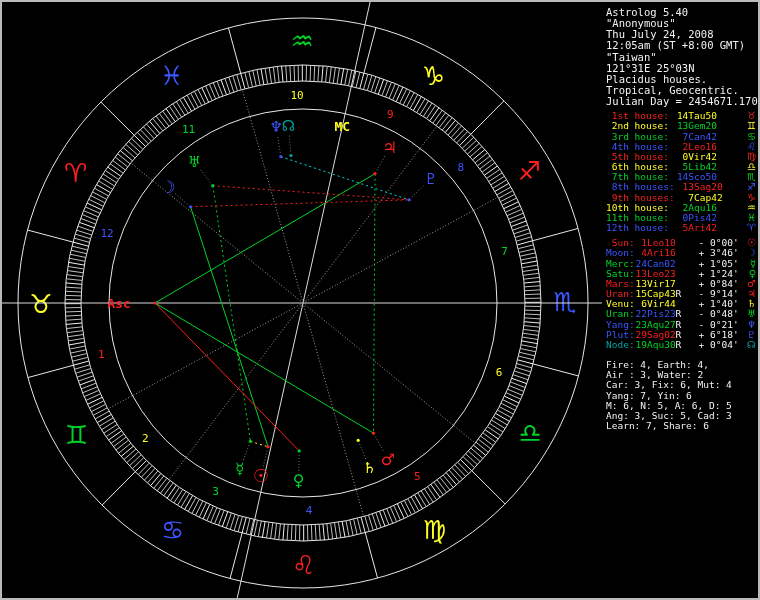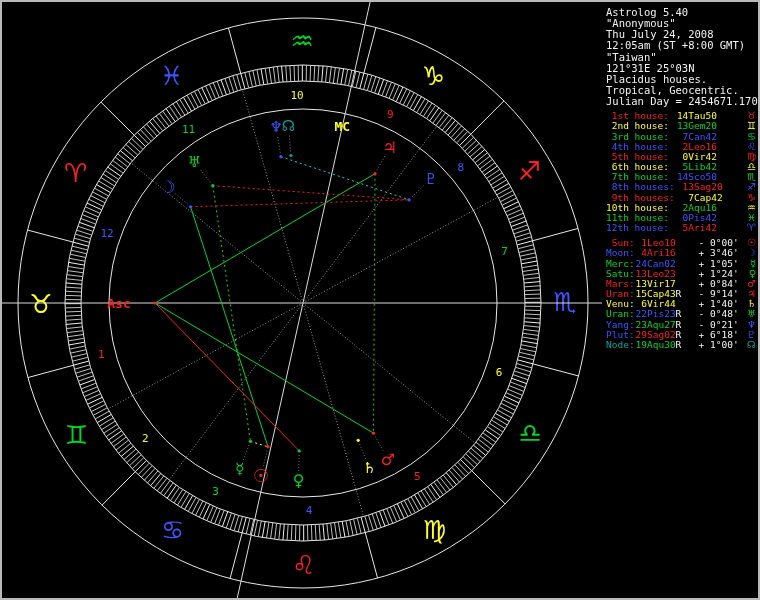--- a/index.html
+++ b/index.html
@@ -517,16 +517,25 @@
         <div class="prow"><span class="lab" style="color:#fb1f1f"> Sun:</span><span class="pval" style="color:#fb1f1f">1Leo10</span><span class="retro"></span><span class="off">- 0°00'</span><span class="gly" style="color:#fb1f1f">☉</span></div>
         <div class="prow"><span class="lab" style="color:#3c55ff">Moon:</span><span class="pval" style="color:#fb1f1f">4Ari16</span><span class="retro"></span><span class="off">+ 3°46'</span><span class="gly" style="color:#3c55ff">☽</span></div>
         <div class="prow"><span class="lab" style="color:#00d426">Merc:</span><span class="pval" style="color:#3c55ff">24Can02</span><span class="retro"></span><span class="off">+ 1°05'</span><span class="gly" style="color:#00d426">☿</span></div>
         <div class="prow"><span class="lab" style="color:#00d426">Satu:</span><span class="pval" style="color:#fb1f1f">13Leo23</span><span class="retro"></span><span class="off">+ 1°24'</span><span class="gly" style="color:#00d426">♀</span></div>
         <div class="prow"><span class="lab" style="color:#fb1f1f">Mars:</span><span class="pval" style="color:#ffff26">13Vir17</span><span class="retro"></span><span class="off">+ 0°84'</span><span class="gly" style="color:#fb1f1f">♂</span></div>
         <div class="prow"><span class="lab" style="color:#fb1f1f">Uran:</span><span class="pval" style="color:#ffff26">15Cap43</span><span class="retro">R</span><span class="off">- 9°14'</span><span class="gly" style="color:#fb1f1f">♃</span></div>
         <div class="prow"><span class="lab" style="color:#ffff26">Venu:</span><span class="pval" style="color:#ffff26">6Vir44</span><span class="retro"></span><span class="off">+ 1°40'</span><span class="gly" style="color:#ffff26">♄</span></div>
         <div class="prow"><span class="lab" style="color:#00d426">Uran:</span><span class="pval" style="color:#3c55ff">22Pis23</span><span class="retro">R</span><span class="off">- 0°48'</span><span class="gly" style="color:#00d426">♅</span></div>
         <div class="prow"><span class="lab" style="color:#3c55ff">Yang:</span><span class="pval" style="color:#00d426">23Aqu27</span><span class="retro">R</span><span class="off">- 0°21'</span><span class="gly" style="color:#3c55ff">♆</span></div>
         <div class="prow"><span class="lab" style="color:#3c55ff">Plut:</span><span class="pval" style="color:#fb1f1f">29Sag02</span><span class="retro">R</span><span class="off">+ 6°18'</span><span class="gly" style="color:#3c55ff">♇</span></div>
-        <div class="prow"><span class="lab" style="color:#00a3a3">Node:</span><span class="pval" style="color:#00d426">19Aqu30</span><span class="retro">R</span><span class="off">+ 1°00'</span><span class="gly" style="color:#00a3a3">☊</span></div>
+        <div class="prow"><span class="lab" style="color:#00a3a3">Node:</span><span class="pval" style="color:#00d426">19Aqu30</span><span class="retro">R</span><span class="off">+ 0°04'</span><span class="gly" style="color:#00a3a3">☊</span></div>
+      </div>
+    <div id="stats-block">
+        <div class="sline">Fire: 4, Earth: 4,</div>
+        <div class="sline">Air : 3, Water: 2</div>
+        <div class="sline">Car: 3, Fix: 6, Mut: 4</div>
+        <div class="sline">Yang: 7, Yin: 6</div>
+        <div class="sline">M: 6, N: 5, A: 6, D: 5</div>
+        <div class="sline">Ang: 3, Suc: 5, Cad: 3</div>
+        <div class="sline">Learn: 7, Share: 6</div>
       </div>
   </div>
 </div>
 
 </body></html>

